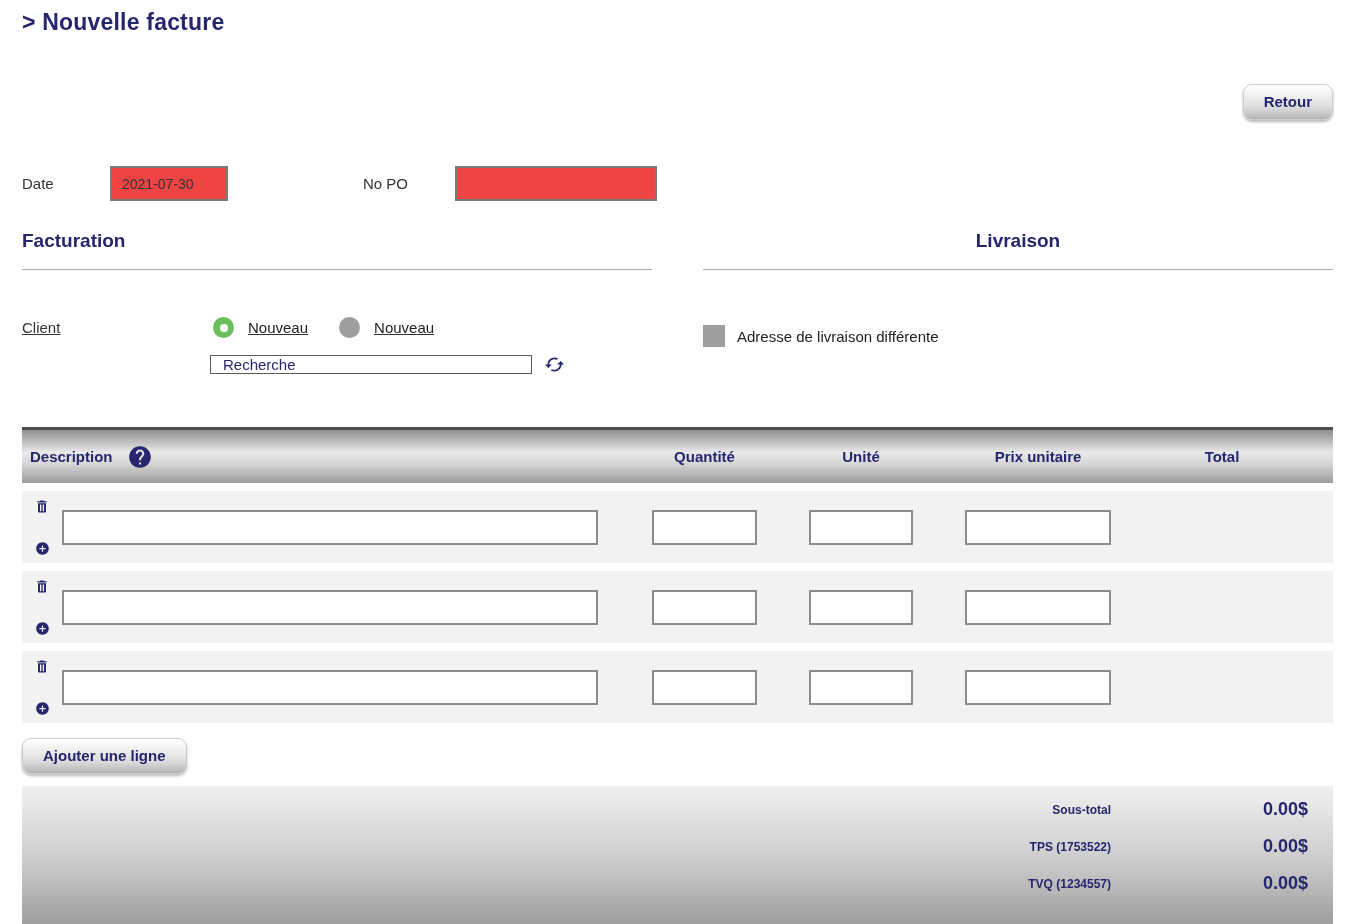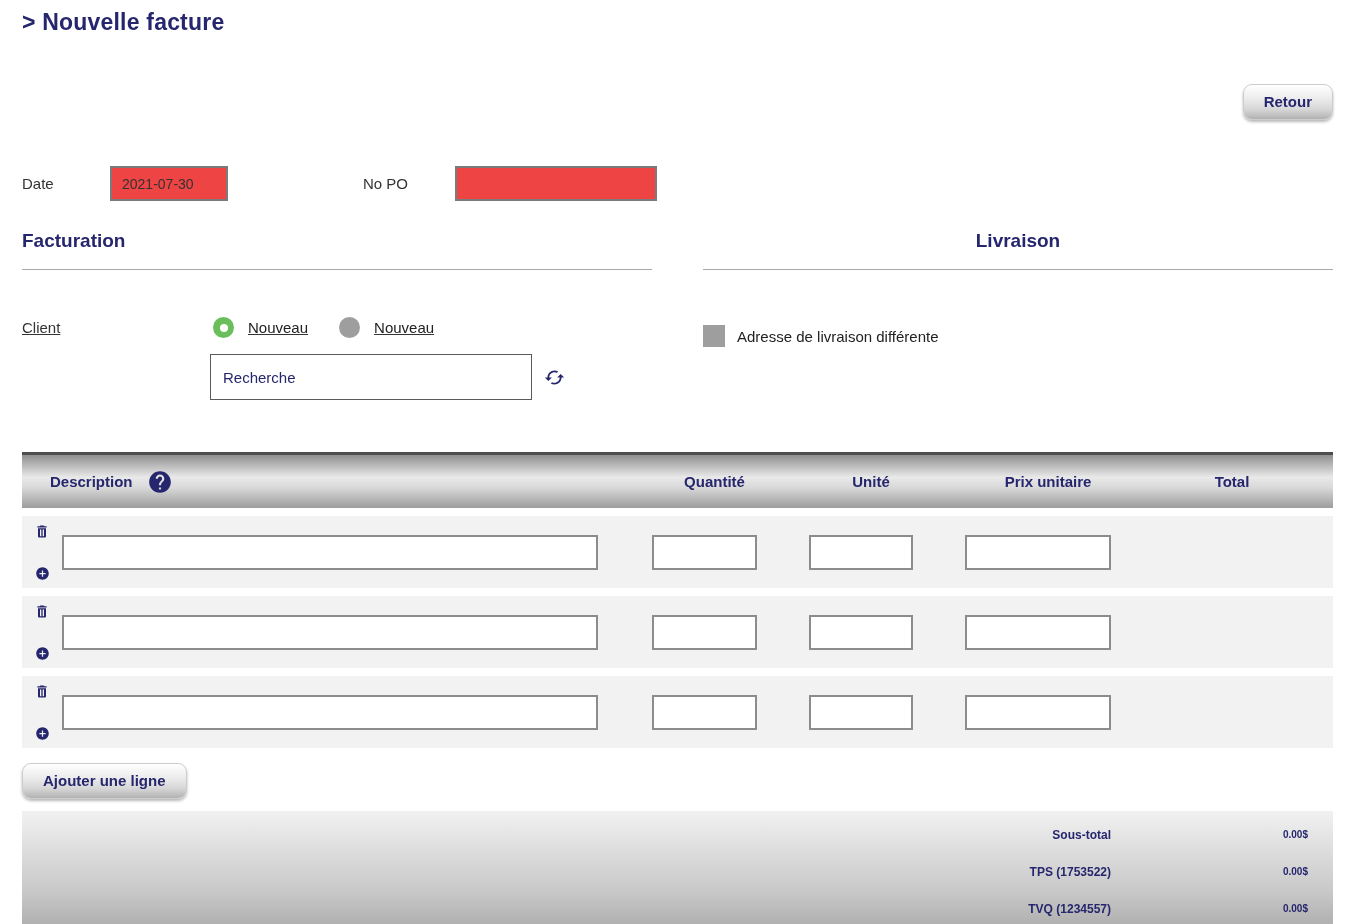--- a/index.html
+++ b/index.html
@@ -55,42 +55,42 @@
     width:21px; height:21px; border-radius:50%;
     display:flex; align-items:center; justify-content:center;
   }
   .radio-on  { background:#6abf5c; }
   .radio-on .radio-dot { width:8px; height:8px; border-radius:50%; background:#ffffff; }
   .radio-off { background:#9e9e9e; }
   .radio-text { margin-left:14px; font-size:15px; color:#222; }
 
   .search-row { display:flex; align-items:center; margin-top:16px; margin-left:188px; }
   .search-input {
-    width:322px; height:46px; border:1px solid #5a5a5a; background:#fff;
+    width:322px; height:19px; border:1px solid #5a5a5a; background:#fff;
     font-size:15px; color:#26266e; padding:0 12px; outline:none;
     font-family:"Liberation Sans", sans-serif;
   }
   .search-input::placeholder { color:#26266e; opacity:1; }
   .icon-btn { background:none; border:none; padding:0; margin-left:12px; cursor:pointer; line-height:0; }
 
   .checkbox-row { display:flex; align-items:center; margin-top:55px; }
   .checkbox-box { width:22px; height:22px; background:#9e9e9e; cursor:pointer; }
   .checkbox-text { margin-left:12px; font-size:15px; color:#222; }
 
   .items-grid {
     display:grid;
     grid-template-columns:40px 536px 54px 105px 52px 104px 52px 146px 1fr;
     align-items:center;
   }
   .table-header {
     margin-top:52px; height:56px;
     border-top:3px solid #4e4e4e;
     background:linear-gradient(180deg,#8f8f8f 0%,#e9e9e9 42%,#d8d8d8 62%,#9c9c9c 100%);
   }
-  .th { color:#26266e; font-weight:bold; font-size:15px; text-align:center;margin-left:20px; }
+  .th { color:#26266e; font-weight:bold; font-size:15px; text-align:center; }
   .th-desc { grid-column:1 / span 2; display:flex; align-items:center; padding-left:8px; text-align:left; }
   .th-desc .th-label { margin-right:14px; }
   .c4 { grid-column:4; } .c6 { grid-column:6; } .c8 { grid-column:8; } .c9 { grid-column:9; }
 
   .item-row { background:#f2f2f2; margin-top:8px; height:72px; align-items:center; }
   .row-icons {
     grid-column:1; height:62px; display:flex; flex-direction:column;
     align-items:center; justify-content:space-between; padding:2px 0;
   }
   .cell-input {
@@ -103,21 +103,21 @@
   .cell-total { grid-column:9; text-align:center; font-size:15px; color:#26266e; }
 
   .add-row-bar { margin-top:15px; }
 
   .totals-block {
     margin-top:12px; height:144px; padding-top:5px;
     background:linear-gradient(180deg,#f1f1f1 0%,#c9c9c9 55%,#9a9a9a 100%);
   }
   .totals-row { display:flex; align-items:center; height:37px; }
   .totals-label { width:1089px; text-align:right; color:#26266e; font-weight:bold; font-size:12px; }
-  .totals-value { flex:1; text-align:right; padding-right:25px; color:#26266e; font-weight:bold; font-size:10px; }
+  .totals-value { flex:1; text-align:right; padding-right:25px; color:#26266e; font-weight:bold; font-size:18px; }
 
   svg { display:block; }
 </style>
 </head>
 <body>
 
 <div class="container">
 
   <div class="page-title">&gt; Nouvelle facture</div>
 

